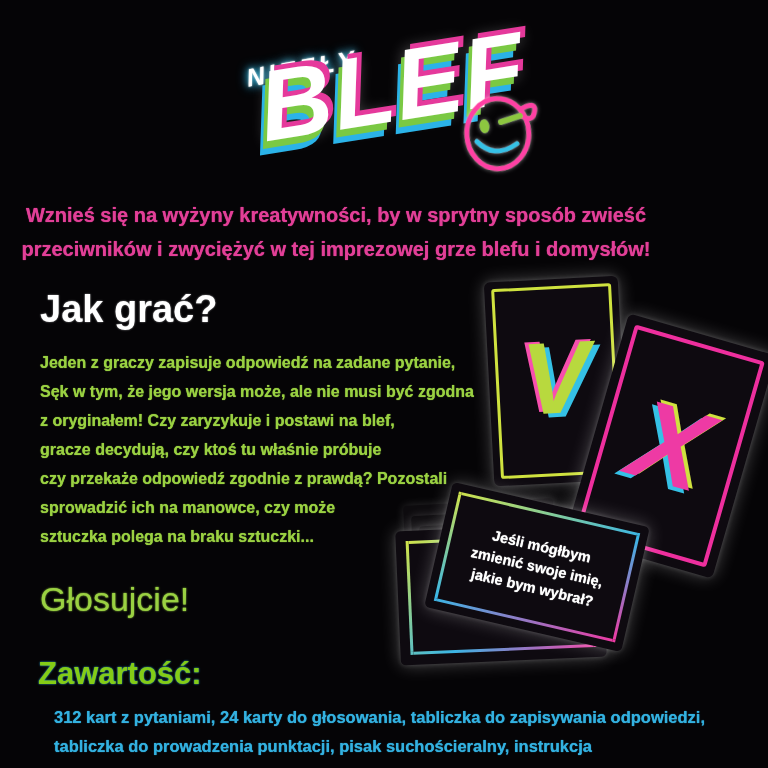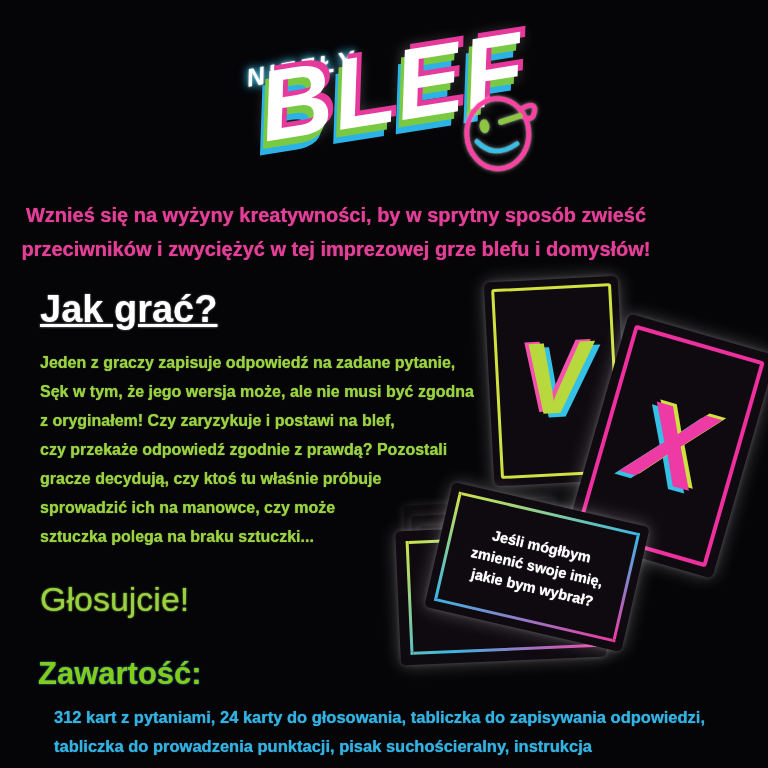--- a/index.html
+++ b/index.html
@@ -39,21 +39,20 @@
     text-align:center; color:#e23f97;
     font-size:20px; font-weight:bold; line-height:34px;
     text-shadow:0 0 1px #e23f97;
   }
 
   
   .h-jak {
     position:absolute; left:40px; top:288px;
     font-size:38px; font-weight:bold; color:#ffffff;
     text-shadow:0 0 2px rgba(255,255,255,.6);
-    text-decoration:underline;
   }
   .body-green {
     position:absolute; left:40px; top:348px;
     color:#9ad142; font-size:16px; font-weight:600;
     line-height:29px; white-space:nowrap;
     text-shadow:0 0 1px #9ad142;
   }
   .h-glosujcie {
     position:absolute; left:40px; top:580px;
     font-size:34px; font-weight:normal; color:#9ad142;
@@ -151,22 +150,22 @@
   <div class="intro">
     <div>Wznieś się na wyżyny kreatywności, by w sprytny sposób zwieść</div>
     <div>przeciwników i zwyciężyć w tej imprezowej grze blefu i domysłów!</div>
   </div>
 
   <div class="h-jak">Jak grać?</div>
   <div class="body-green">
     <div>Jeden z graczy zapisuje odpowiedź na zadane pytanie,</div>
     <div>Sęk w tym, że jego wersja może, ale nie musi być zgodna</div>
     <div>z oryginałem! Czy zaryzykuje i postawi na blef,</div>
+    <div>gracze decydują, czy ktoś tu właśnie próbuje</div>
     <div>czy przekaże odpowiedź zgodnie z prawdą? Pozostali</div>
-    <div>gracze decydują, czy ktoś tu właśnie próbuje</div>
     <div>sprowadzić ich na manowce, czy może</div>
     <div>sztuczka polega na braku sztuczki...</div>
   </div>
   <div class="h-glosujcie">Głosujcie!</div>
 
   <div class="card card-v">
     <div class="frame"></div>
     <div class="letter letter-v">V</div>
   </div>
   <div class="card card-x">

